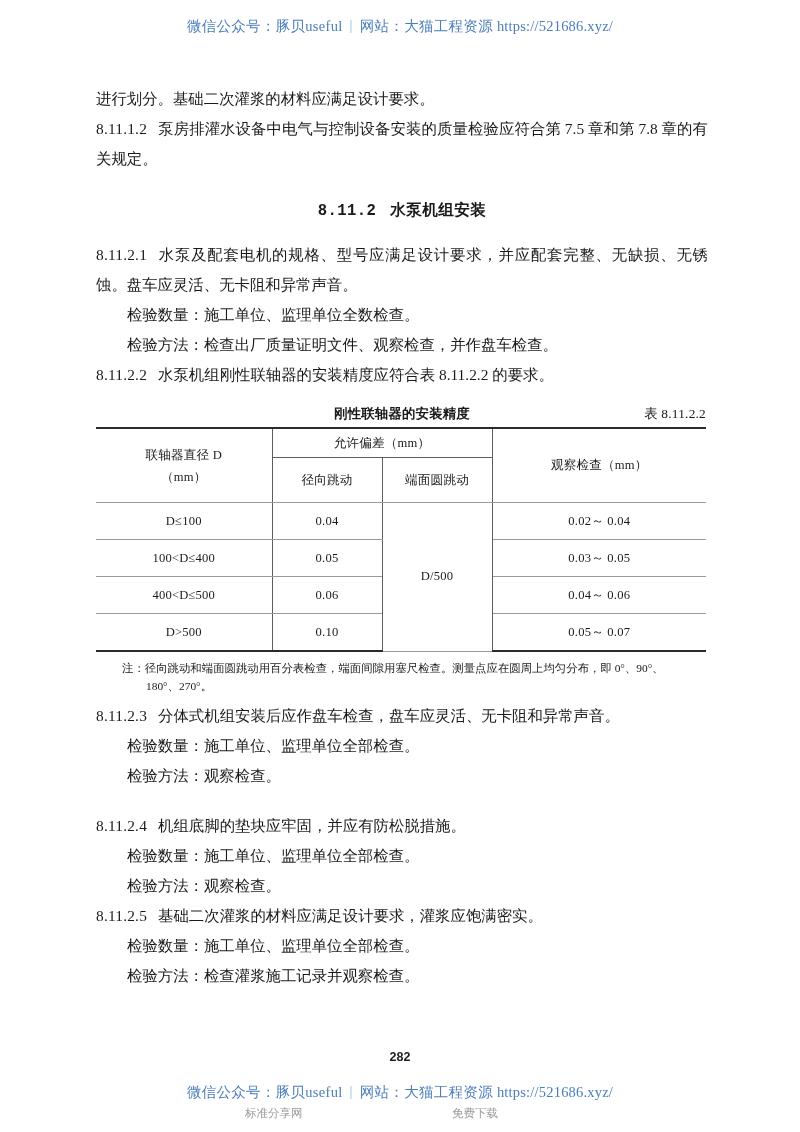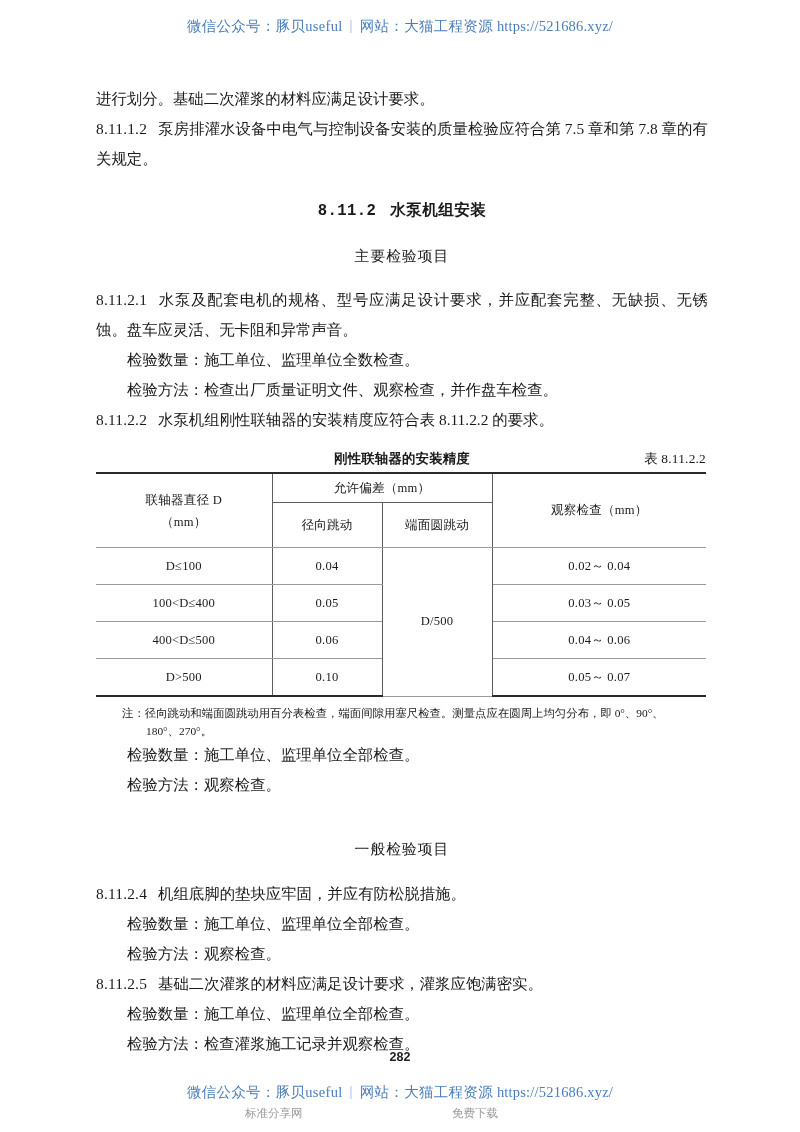--- a/index.html
+++ b/index.html
@@ -183,21 +183,20 @@
 
   <div class="content">
 
     <p class="body"><span>进行划分。基础二次灌浆的材料应满足设计要求。</span></p>
 
     <p class="body"><span class="num">8.11.1.2</span><span>泵房排灌水设备中电气与控制设备安装的质量检验应符合第 7.5 章和第 7.8 章的有关规定。</span></p>
 
 
     <div class="sec-head"><span class="sh-num">8.11.2</span><span>水泵机组安装</span></div>
 
-    <div class="grp-head">主要检验项目</div>
 
     <p class="body" style="margin-top:19px"><span class="num">8.11.2.1</span><span>水泵及配套电机的规格、型号应满足设计要求，并应配套完整、无缺损、无锈蚀。盘车应灵活、无卡阻和异常声音。</span></p>
     <p class="sub">检验数量：施工单位、监理单位全数检查。</p>
     <p class="sub">检验方法：检查出厂质量证明文件、观察检查，并作盘车检查。</p>
 
     <p class="body"><span class="num">8.11.2.2</span><span>水泵机组刚性联轴器的安装精度应符合表 8.11.2.2 的要求。</span></p>
 
     <div class="tbl-wrap">
       <div class="tbl-caption">
         <span class="cap-title">刚性联轴器的安装精度</span>
@@ -246,24 +245,24 @@
             <td class="no-r">0.05～ 0.07</td>
           </tr>
         </tbody>
       </table>
       <div class="tbl-note">
         <span>注：径向跳动和端面圆跳动用百分表检查，端面间隙用塞尺检查。测量点应在圆周上均匀分布，即 0°、90°、</span>
         <span class="nl2">180°、270°。</span>
       </div>
     </div>
 
+    <p class="body" style="margin-top:6px"><span class="num">8.11.2.3</span><span>分体式机组安装后应作盘车检查，盘车应灵活、无卡阻和异常声音。</span></p>
     <p class="sub">检验数量：施工单位、监理单位全部检查。</p>
     <p class="sub">检验方法：观察检查。</p>
 
-    <div class="grp-head" style="margin-top:40px">一般检验项目</div>
 
     <p class="body" style="margin-top:20px"><span class="num">8.11.2.4</span><span>机组底脚的垫块应牢固，并应有防松脱措施。</span></p>
     <p class="sub">检验数量：施工单位、监理单位全部检查。</p>
     <p class="sub">检验方法：观察检查。</p>
 
     <p class="body"><span class="num">8.11.2.5</span><span>基础二次灌浆的材料应满足设计要求，灌浆应饱满密实。</span></p>
     <p class="sub">检验数量：施工单位、监理单位全部检查。</p>
     <p class="sub">检验方法：检查灌浆施工记录并观察检查。</p>
 
   </div>

